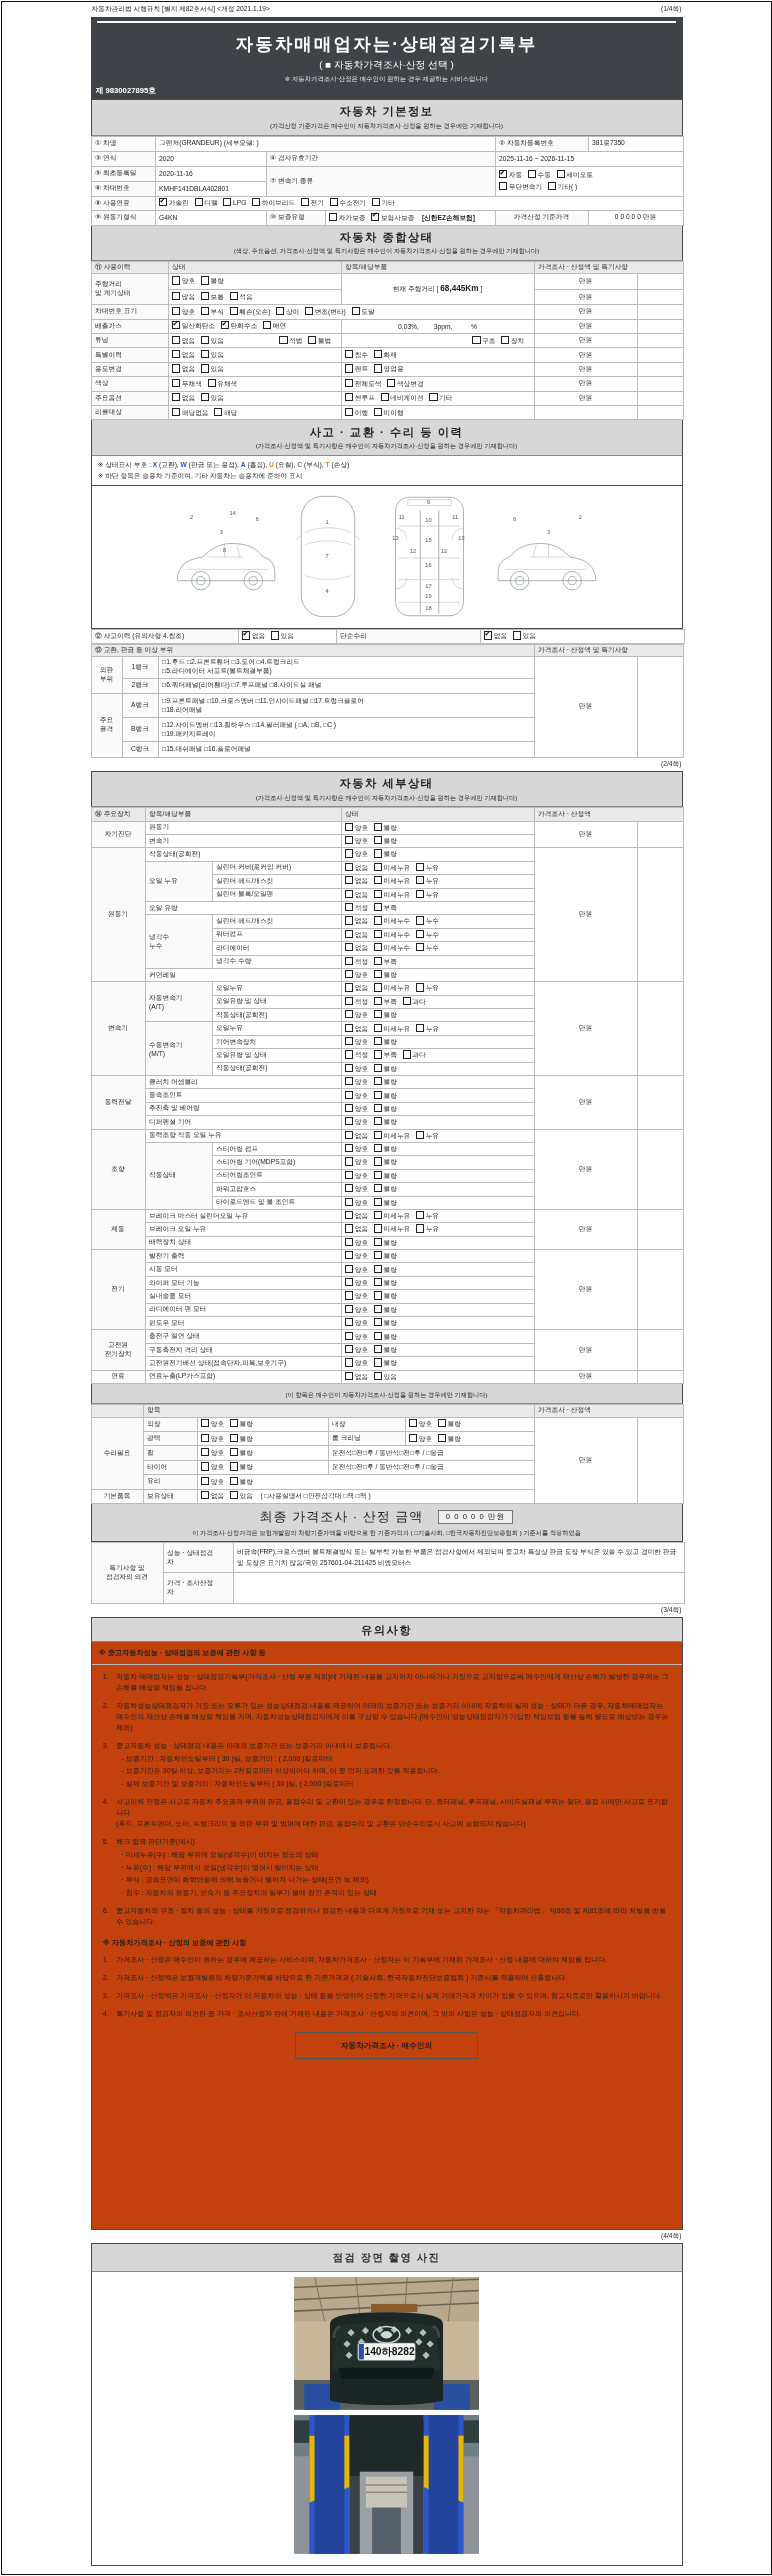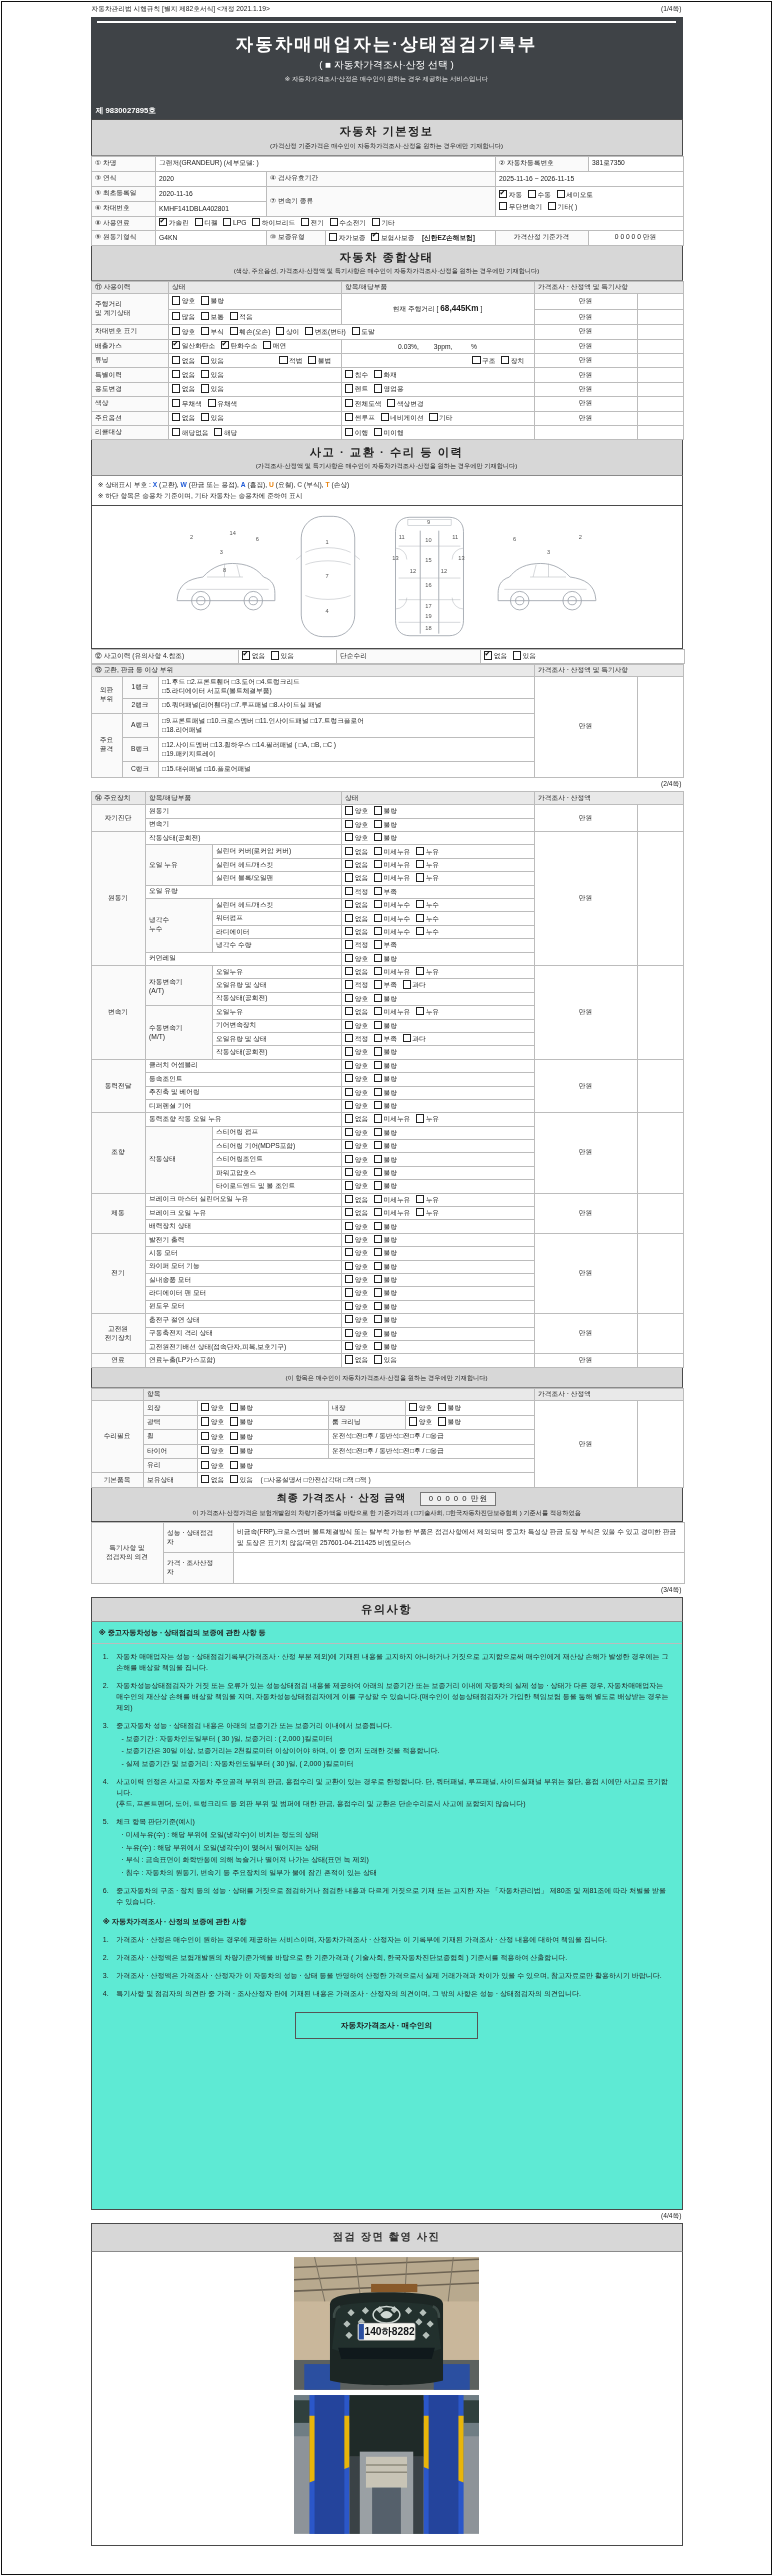--- a/index.html
+++ b/index.html
@@ -7,21 +7,21 @@
   .outer-frame{position:absolute;inset:1px;border:1px solid #101010;pointer-events:none;}
   .doc{position:relative;width:592px;margin:0 auto;padding-top:3.1px;}
   .topcap{display:flex;justify-content:space-between;font-size:6.7px;color:#222;margin:2.1px 1px 3.1px 1px;}
   .marker{font-size:6.7px;text-align:right;margin:2.1px 1px;}
   
   .darkhead{background:#3f4347;color:#fff;padding:2.1px 5.2px 3.1px 5.2px;}
   .hbar{height:2.6px;background:#fff;margin:1.5px 1px 8.2px 1px;}
   .h-title{text-align:center;font-size:17.5px;font-weight:bold;letter-spacing:2.1px;}
   .h-sub{text-align:center;font-size:9.8px;margin-top:3px;}
   .h-note{text-align:center;font-size:6.4px;margin-top:3.6px;color:#eee;}
-  .h-docno{font-size:7.7px;font-weight:bold;margin-top:22px;text-align:left;}
+  .h-docno{font-size:7.7px;font-weight:bold;margin-top:2px;text-align:left;}
   
   .band{background:#d7d7d7;border:1px solid #4a4a4a;border-bottom:0.5px solid #8a8a8a;text-align:center;padding:4.1px 0 3.6px 0;}
   .band .bt{font-size:11.3px;font-weight:bold;letter-spacing:1.5px;}
   .band .bs{font-size:6.2px;margin-top:2.6px;}
   
   table.t{border-collapse:collapse;width:592px;table-layout:fixed;border:1px solid #4a4a4a;}
   table.t td,table.t th{border:0.5px solid #bcbcbc;font-size:6.7px;padding:1px 3.6px;vertical-align:middle;overflow:hidden;}
   table.t th{background:#e9e9e9;font-weight:normal;text-align:left;}
   td.lab{background:#fafafa;}
   td.c,th.c{text-align:center;}
@@ -38,38 +38,38 @@
   .odo{font-size:8.2px;font-weight:bold;}
   
   .notesbox{border:1px solid #4a4a4a;border-top:none;background:#fff;padding:3.6px 6.2px;font-size:6.7px;line-height:1.65;}
   
   .diag-row{border:1px solid #4a4a4a;border-top:none;display:flex;justify-content:center;align-items:center;gap:13.4px;padding:6.2px 0 7.2px 0;background:#fff;}
   .diag-row svg{display:block;}
   .dg{stroke:#9aa0a8;fill:none;stroke-width:1.6;}
   .dg2{stroke:#b0b5bb;fill:none;stroke-width:1;}
   .dnum{font-size:11px;fill:#555;}
   
-  .nbox{border:1px solid #4a4a4a;background:#5eead4;}
+  .nbox{border:1px solid #4a4a4a;background:#c2410c;}
   .nhead{font-size:7.2px;font-weight:bold;padding:5.7px 7.2px;border-bottom:0.5px solid #bcbcbc;}
   .nbody{padding:6.2px 11.3px 5.2px 11.3px;font-size:7px;line-height:1.6;}
   .nitem{display:flex;margin:0 0 6.7px 0;}
   .nnum{width:13.4px;flex:0 0 13.4px;}
   .ntext{flex:1;}
   .nsub{margin-left:5.2px;margin-top:1.5px;}
   .nhead2{font-size:7.2px;font-weight:bold;margin:9.3px 0 6.2px 0;}
   .infobox{width:175px;margin:13.4px auto 4.1px auto;border:1px solid #555;text-align:center;font-size:7.7px;font-weight:bold;padding:6.2px 3.1px;}
   
   .photoband{background:#d7d7d7;border:1px solid #4a4a4a;border-bottom:0.5px solid #8a8a8a;text-align:center;padding:6.2px 0;}
   .photoband .bt{font-size:10.3px;font-weight:bold;letter-spacing:1.5px;color:#333;}
   .photo-area{border:1px solid #4a4a4a;border-top:none;background:#fff;padding:5.2px 0 6.2px 0;text-align:center;}
   .photo{display:block;margin:0 auto 5.2px auto;}
   .splitcell{display:flex;justify-content:space-between;align-items:center;}
   .amtbox{display:inline-block;border:0.5px solid #777;background:#efefef;padding:1px 7.2px;font-size:7.7px;letter-spacing:1px;}
   .finalband{background:#d7d7d7;border:1px solid #4a4a4a;border-top:none;text-align:center;padding:3.6px 0;}
-  .finalband .fl{font-size:10px;font-weight:bold;letter-spacing:1px;display:inline-block;margin-right:12px;vertical-align:middle;}
+  .finalband .fl{font-size:13px;font-weight:normal;letter-spacing:1px;display:inline-block;margin-right:12px;vertical-align:middle;}
   .finalband .fnote{font-size:6.2px;margin-top:3.1px;}
 </style>
 </head>
 <body>
 
 <div class="page">
   <div class="outer-frame"></div>
   <div class="doc">
 
     <div class="topcap">
@@ -371,20 +371,24 @@
             </td>
       </tr>
       <tr style="height:15.5px">
         <td class="lab c">C랭크</td>
         <td>□15.대쉬패널  □16.플로어패널</td>
       </tr>
     </tbody>
       </table>
     <div class="marker">(2/4쪽)</div>
 
+    <div class="band">
+      <div class="bt">자동차 세부상태</div>
+      <div class="bs">(가격조사·산정액 및 특기사항은 매수인이 자동차가격조사·산정을 원하는 경우에만 기재합니다)</div>
+    </div>
     <table class="t detail">
       <colgroup>
           <col style="width:54px">
           <col style="width:67px">
           <col style="width:129px">
           <col style="width:193px">
           <col style="width:103px">
           <col style="width:46px">
         </colgroup>
       <thead>

